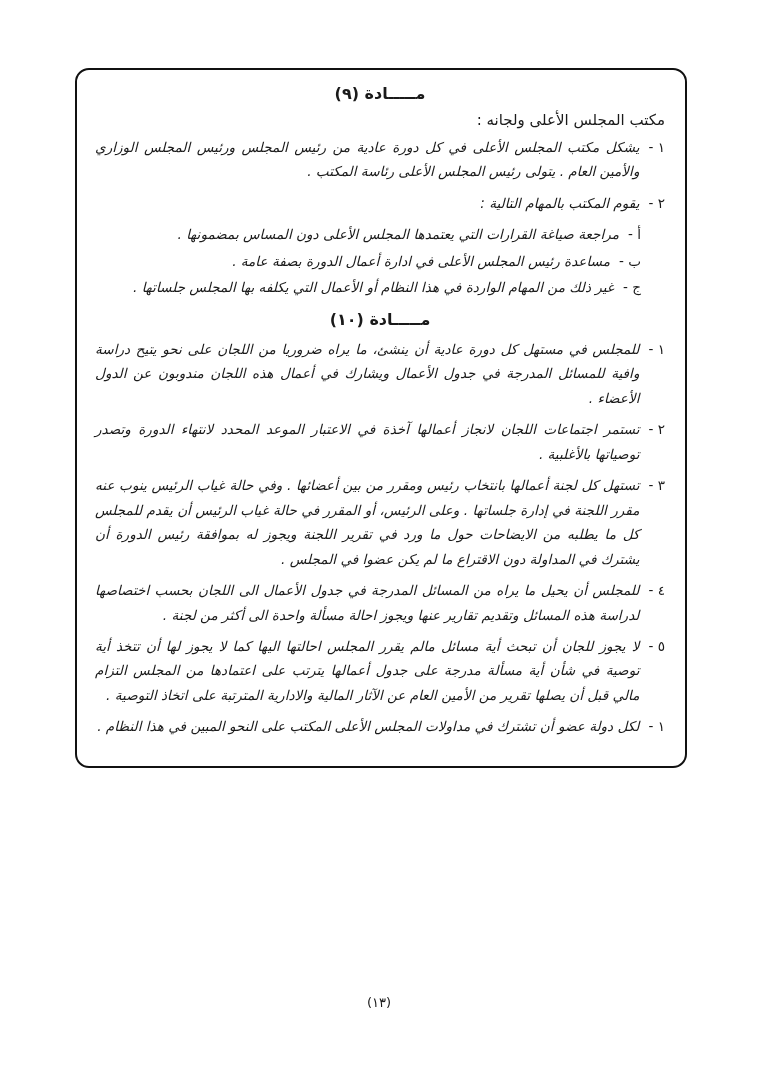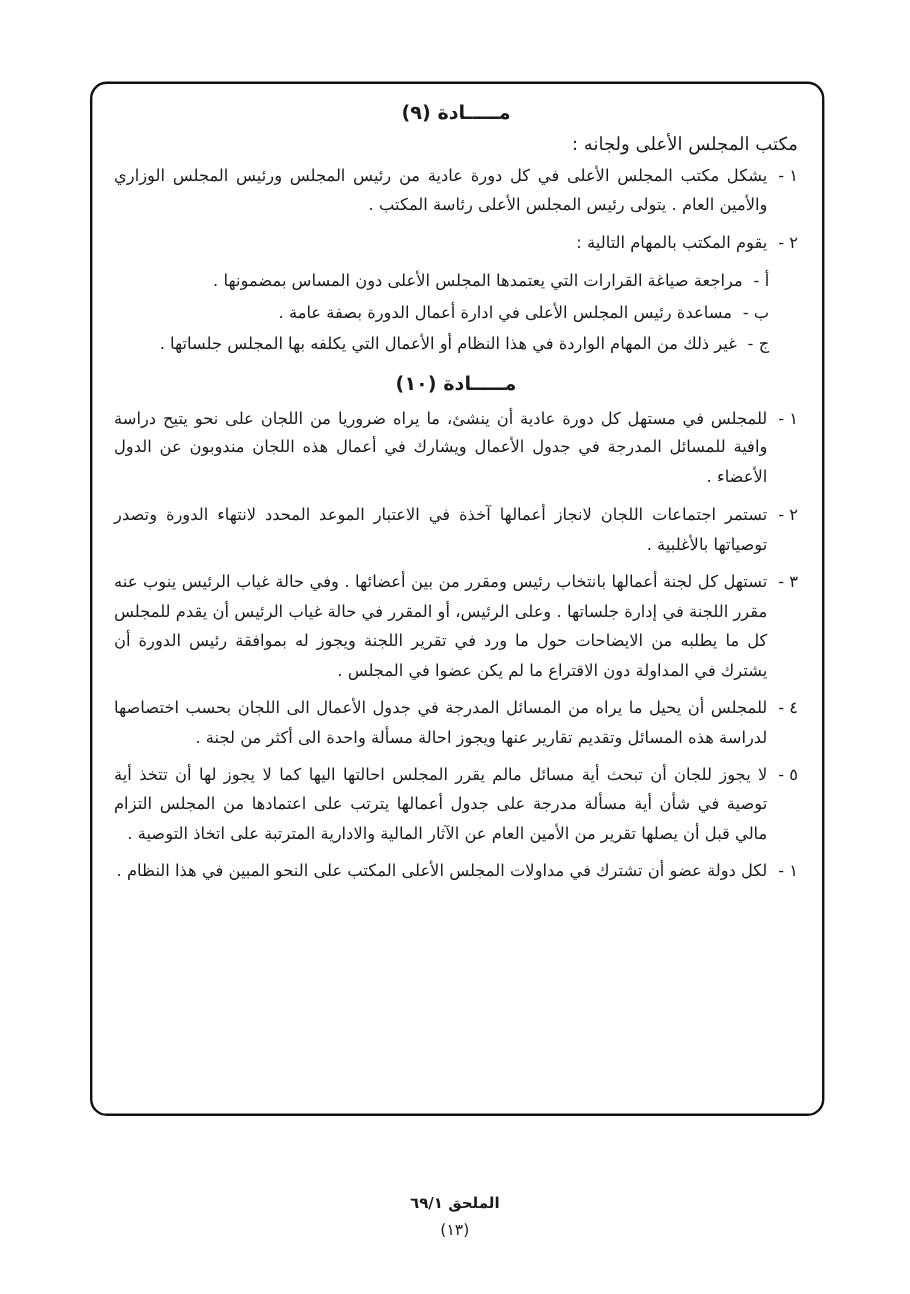--- a/index.html
+++ b/index.html
@@ -14,21 +14,21 @@
     font-family: "DejaVu Sans", sans-serif;
     direction: rtl;
     color: #1a1a1a;
     overflow: hidden;
   }
   .frame {
     position: absolute;
     left: 75px;
     top: 68px;
     width: 612px;
-    height: 862px;
+    height: 700px;
     box-sizing: border-box;
     border: 2px solid #111;
     border-radius: 14px;
     padding: 12px 20px 10px 18px;
     overflow: hidden;
   }
   .article-title {
     text-align: center;
     font-weight: bold;
     font-size: 16px;
@@ -49,20 +49,21 @@
     line-height: 1.8;
     margin: 2px 0 7px 0;
   }
   .item .num {
     flex: 0 0 auto;
     white-space: nowrap;
   }
   .item .txt {
     flex: 1 1 auto;
     text-align: justify;
+    font-style: italic;
   }
   .sub { padding-right: 24px; margin: 0 0 2px 0; }
   .footer {
     position: absolute;
     left: 0;
     top: 995px;
     width: 758px;
     text-align: center;
   }
   .footer-ref {
@@ -136,15 +137,14 @@
 
 
   <div class="item">
     <span class="num">١ -</span>
     <span class="txt">لكل دولة عضو أن تشترك في مداولات المجلس الأعلى المكتب على النحو المبين في هذا النظام .</span>
   </div>
 
 </div>
 
 <div class="footer">
-  <div class="footer-ref">الملحق ٦٩/١</div>
   <div class="footer-page">(١٣)</div>
 </div>
 
 </body></html>

